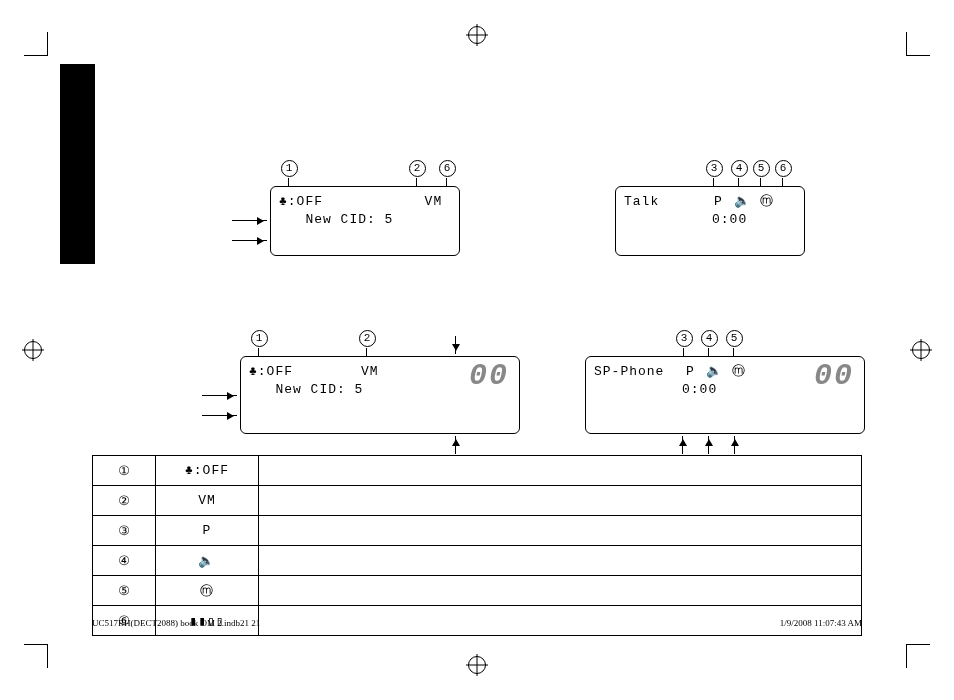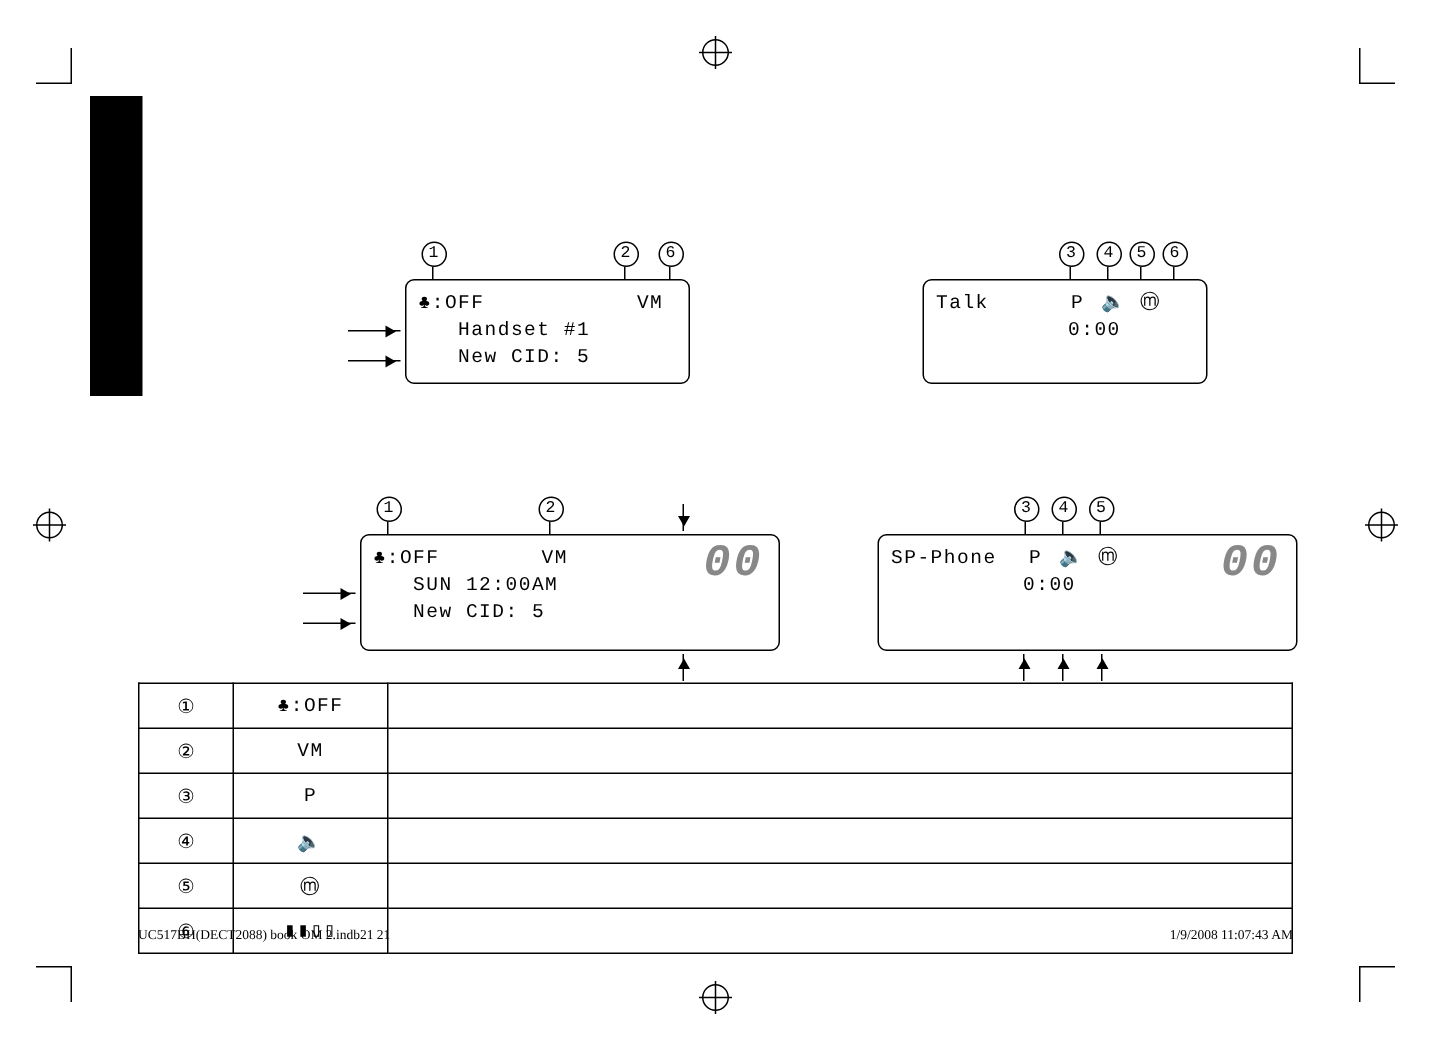--- a/index.html
+++ b/index.html
@@ -62,21 +62,20 @@
 <div class="reg reg-top"></div>
 <div class="reg reg-left"></div>
 <div class="reg reg-right"></div>
 <div class="reg reg-bottom"></div>
 
 <div class="inner">
   <div class="black-tab"></div>
 
   <div class="lcd lcd-small lcd1">
     <div class="row"><span>♣:OFF</span><span style="float:right">VM </span></div>
-    <div class="row">   Handset #1</div>
     <div class="row">   New CID: 5</div>
   </div>
 
   <div class="call" style="left:220px;top:100px"><span>1</span></div>
   <div class="vline" style="left:228px;top:118px;height:8px"></div>
   <div class="call" style="left:348px;top:100px"><span>2</span></div>
   <div class="vline" style="left:356px;top:118px;height:8px"></div>
   <div class="call" style="left:378px;top:100px"><span>6</span></div>
   <div class="vline" style="left:386px;top:118px;height:8px"></div>
   <div class="arrow-r" style="left:172px;top:160px;width:35px"></div>
@@ -90,21 +89,20 @@
   <div class="vline" style="left:653px;top:118px;height:8px"></div>
   <div class="call" style="left:670px;top:100px"><span>4</span></div>
   <div class="vline" style="left:678px;top:118px;height:8px"></div>
   <div class="call" style="left:692px;top:100px"><span>5</span></div>
   <div class="vline" style="left:700px;top:118px;height:8px"></div>
   <div class="call" style="left:714px;top:100px"><span>6</span></div>
   <div class="vline" style="left:722px;top:118px;height:8px"></div>
 
   <div class="lcd lcd-big lcd3">
     <div class="row"><span>♣:OFF</span><span style="position:absolute;left:120px">VM</span></div>
-    <div class="row">   SUN 12:00AM</div>
     <div class="row">   New CID: 5</div>
     <div class="seg">00</div>
   </div>
   <div class="call" style="left:190px;top:270px"><span>1</span></div>
   <div class="vline" style="left:198px;top:288px;height:8px"></div>
   <div class="call" style="left:298px;top:270px"><span>2</span></div>
   <div class="vline" style="left:306px;top:288px;height:8px"></div>
   <div class="arrow-d" style="left:395px;top:276px;height:18px"></div>
   <div class="arrow-u" style="left:395px;top:376px;height:18px"></div>
   <div class="arrow-r" style="left:142px;top:335px;width:35px"></div>

